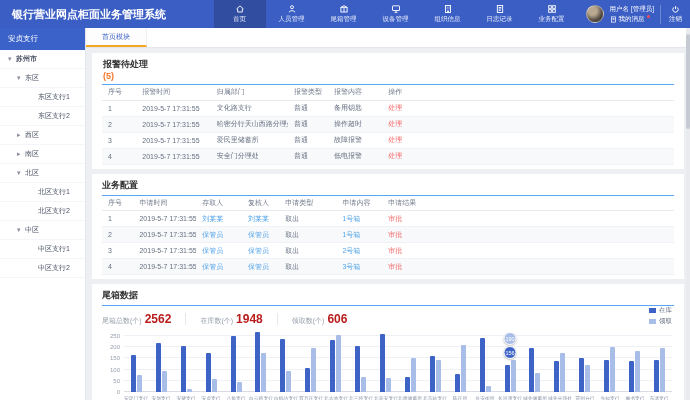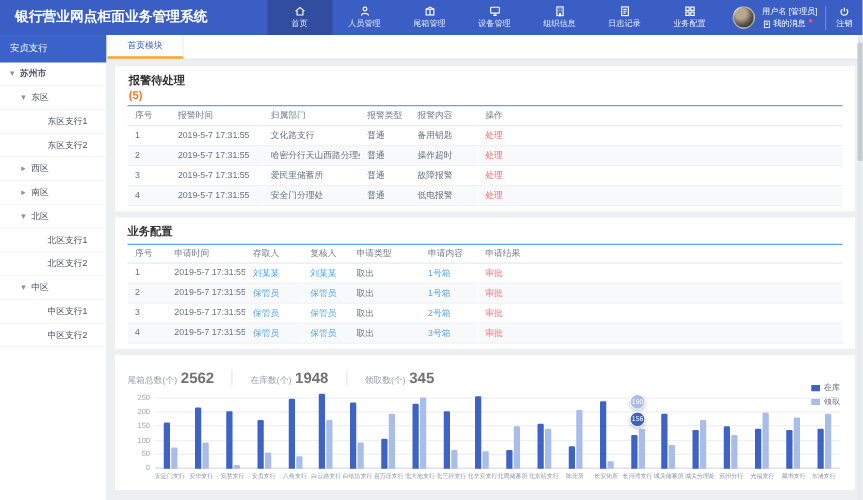--- a/index.html
+++ b/index.html
@@ -59,21 +59,21 @@
     border-bottom:1px solid #e8eaf0;white-space:nowrap;overflow:hidden;}
   td{height:16px;padding-left:6px;border-bottom:1px solid #f1f2f6;white-space:nowrap;overflow:hidden;}
   tbody tr:nth-child(even){background:#f8f9fb;}
   .action-link{color:var(--action-red);cursor:pointer;}
   .cell-link{color:var(--link-blue);cursor:pointer;}
   
   .boxcard{position:relative;}
   .stats{display:flex;align-items:center;margin-top:6px;}
   .stat{display:flex;align-items:baseline;gap:3px;}
   .stat .s-label{font-size:7px;color:#98a0ac;}
-  .stat b{font-size:12px;color:#737373;}
+  .stat b{font-size:12px;color:#b91c1c;}
   .stat-div{width:1px;height:12px;background:#e6e8ee;margin:0 14px;}
   .legend{position:absolute;right:12px;top:22px;display:flex;flex-direction:column;gap:2px;}
   .legend-item{display:flex;align-items:center;gap:3px;font-size:6.5px;color:#667080;cursor:pointer;}
   .legend-swatch{width:7px;height:5px;display:inline-block;}
   .chart{position:relative;height:74px;margin-top:5px;}
   .grid-line{position:absolute;left:22px;right:2px;height:1px;background:#eef0f5;}
   .grid-line.base{background:#d8dce4;}
   .y-tick{position:absolute;left:0;width:18px;text-align:right;font-size:6px;color:#9aa1af;}
   .cols{position:absolute;left:22px;right:2px;bottom:0;top:0;display:flex;}
   .chart-col{flex:1 1 0;display:flex;flex-direction:column;align-items:center;justify-content:flex-end;min-width:0;}
@@ -365,34 +365,37 @@
               <td><span class="cell-link">保管员</span></td>
               <td>取出</td>
               <td><span class="cell-link">3号箱</span></td>
               <td><span class="action-link">审批</span></td>
             </tr>
           </tbody>
         </table>
     </section>
 
     <section class="card boxcard">
+      <div class="sec-title">
+        <span>尾箱数据</span>
+      </div>
       <div class="stats" id="stats">
           <div class="stat">
             <span class="s-label">尾箱总数(个)</span>
             <b>2562</b>
           </div>
           <span class="stat-div"></span>
           <div class="stat">
             <span class="s-label">在库数(个)</span>
             <b>1948</b>
           </div>
           <span class="stat-div"></span>
           <div class="stat">
             <span class="s-label">领取数(个)</span>
-            <b>345</b>
+            <b>606</b>
           </div>
         </div>
       <div class="legend" id="legend">
           <div class="legend-item">
             <span class="legend-swatch" style="background: rgb(62, 99, 198);"></span>
             <span>在库</span>
           </div>
           <div class="legend-item">
             <span class="legend-swatch" style="background: rgb(169, 189, 233);"></span>
             <span>领取</span>

